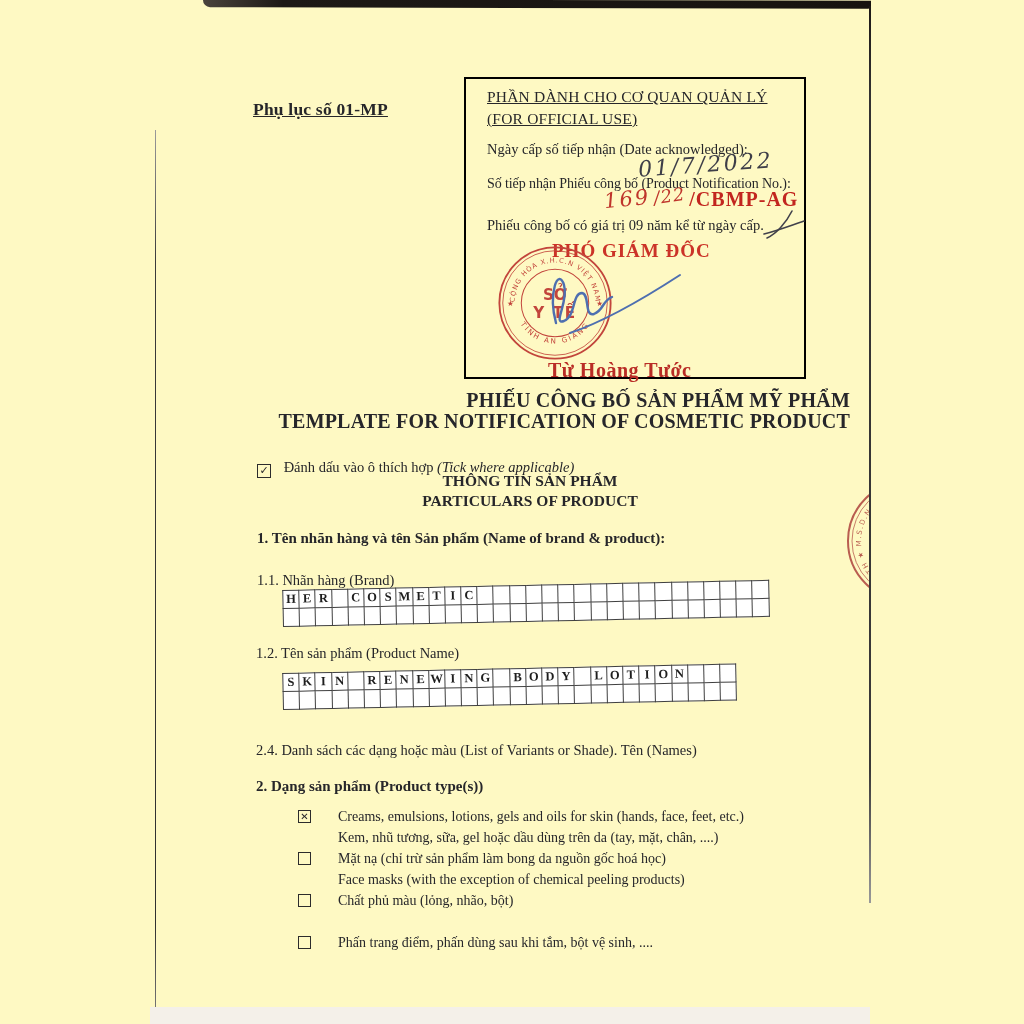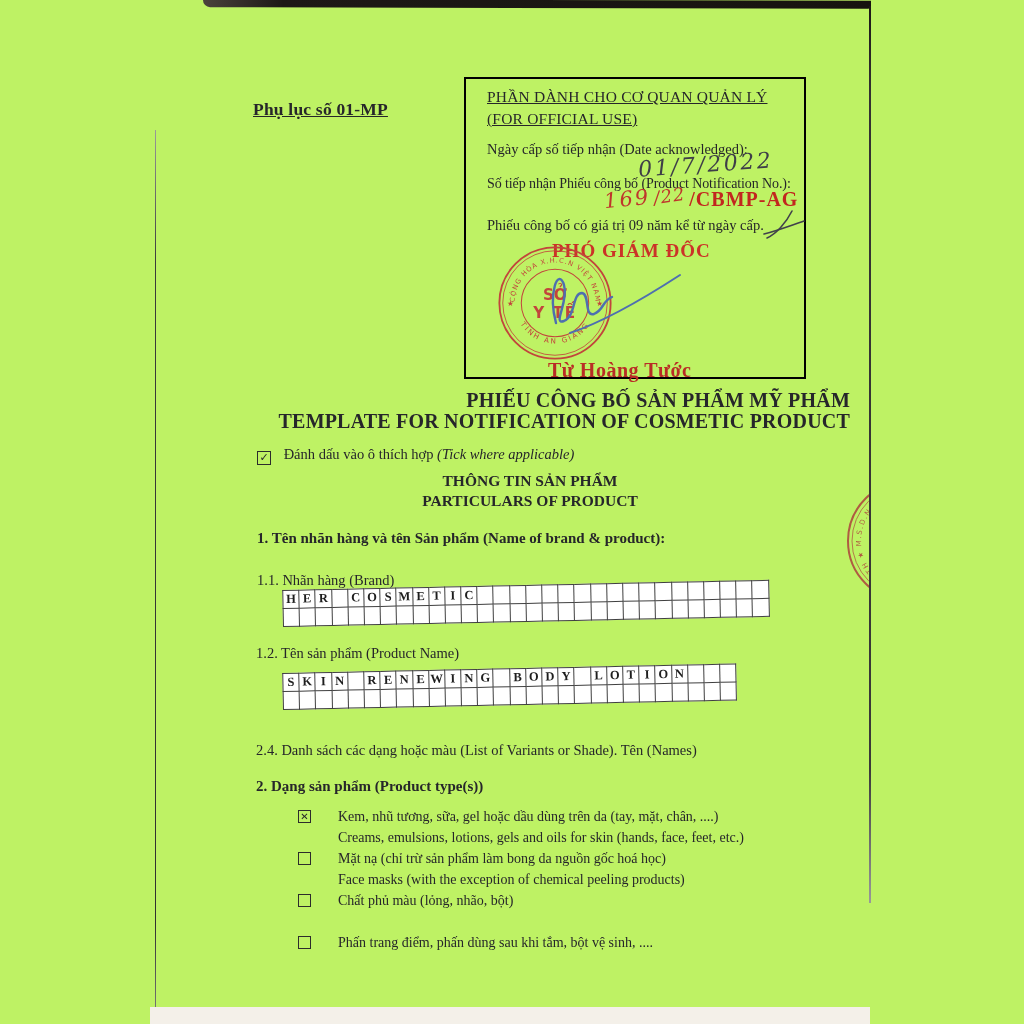--- a/index.html
+++ b/index.html
@@ -1,18 +1,18 @@
 <!DOCTYPE html>
 <html><head>
 <meta charset="utf-8">
 <style>
   html,body { margin:0; padding:0; background:#ffffff; }
   #canvas {
     position:relative; width:1024px; height:1024px; overflow:hidden;
-    background:#bef264; color:#26262a;
+    background:#fef9c3; color:#26262a;
     font-family:"Liberation Serif","DejaVu Serif",serif;
   }
 
   
   .scan-top-band { position:absolute; left:203px; top:0; width:668px; height:8px;
     background:linear-gradient(to right,#4a433c,#1d1916 12%,#17130f);
     border-radius:0 0 3px 7px; transform:rotate(.15deg); }
   .edge-left { position:absolute; left:155px; top:130px; width:1px; height:882px;
     background:linear-gradient(to bottom,#9a9a9a,#3a3a3a 15%,#30302f 90%,#777); }
   .edge-right { position:absolute; left:869px; top:6px; width:2px; height:897px;
@@ -45,21 +45,21 @@
   .sig-wrap { position:absolute; left:76px; top:180px; width:142px; height:92px; }
   .signer { position:absolute; left:82px; top:280px; font-weight:bold; font-size:20px;
     color:#b92d26; letter-spacing:.5px; white-space:nowrap; }
 
   
   .title-block { position:absolute; left:210px; top:390px; width:640px; text-align:right;
     font-weight:bold; font-size:20px; line-height:21px; letter-spacing:.2px; }
   .info-block { position:absolute; left:210px; top:471px; width:640px; text-align:center;
     font-weight:bold; font-size:15.5px; line-height:20px; }
 
-  .tick-row { position:absolute; left:257px; top:446px; font-size:14.5px; white-space:nowrap; }
+  .tick-row { position:absolute; left:257px; top:459px; font-size:14.5px; white-space:nowrap; }
   .cbx { display:inline-block; width:12px; height:12px; border:1.4px solid #2c2c2c;
     line-height:12px; text-align:center; font-size:11px; vertical-align:-2px;
     margin-right:9px; font-family:"DejaVu Sans",sans-serif; }
 
   .h-item { position:absolute; font-weight:bold; font-size:15px; white-space:nowrap; }
   .sub-label { position:absolute; font-size:14.5px; white-space:nowrap; }
 
   table.grid { position:absolute; border-collapse:collapse;
     transform:rotate(-1.2deg); transform-origin:left bottom; background:#fff; }
   table.grid td { border:1px solid #3f3f3f; padding:0; text-align:center;
@@ -293,22 +293,22 @@
         </tr>
       </tbody>
     </table>
 
   <div class="sub-label" style="left:256px; top:742px;">2.4. Danh sách các dạng hoặc màu (List of Variants or Shade). Tên (Names)</div>
 
   <div class="h-item" style="left:256px; top:778px;">2. Dạng sản phẩm (Product type(s))</div>
 
   <div class="ptype" style="top:806px;">
     <span class="cb">✕</span>
+    <div class="txt">Creams, emulsions, lotions, gels and oils for skin (hands, face, feet, etc.)</div>
     <div class="txt">Kem, nhũ tương, sữa, gel hoặc dầu dùng trên da (tay, mặt, chân, ....)</div>
-    <div class="txt">Creams, emulsions, lotions, gels and oils for skin (hands, face, feet, etc.)</div>
   </div>
 
   <div class="ptype" style="top:848px;">
     <span class="cb"></span>
     <div class="txt">Mặt nạ (chỉ trừ sản phẩm làm bong da nguồn gốc hoá học)</div>
     <div class="txt">Face masks (with the exception of chemical peeling products)</div>
   </div>
 
   <div class="ptype" style="top:890px;">
     <span class="cb"></span>

